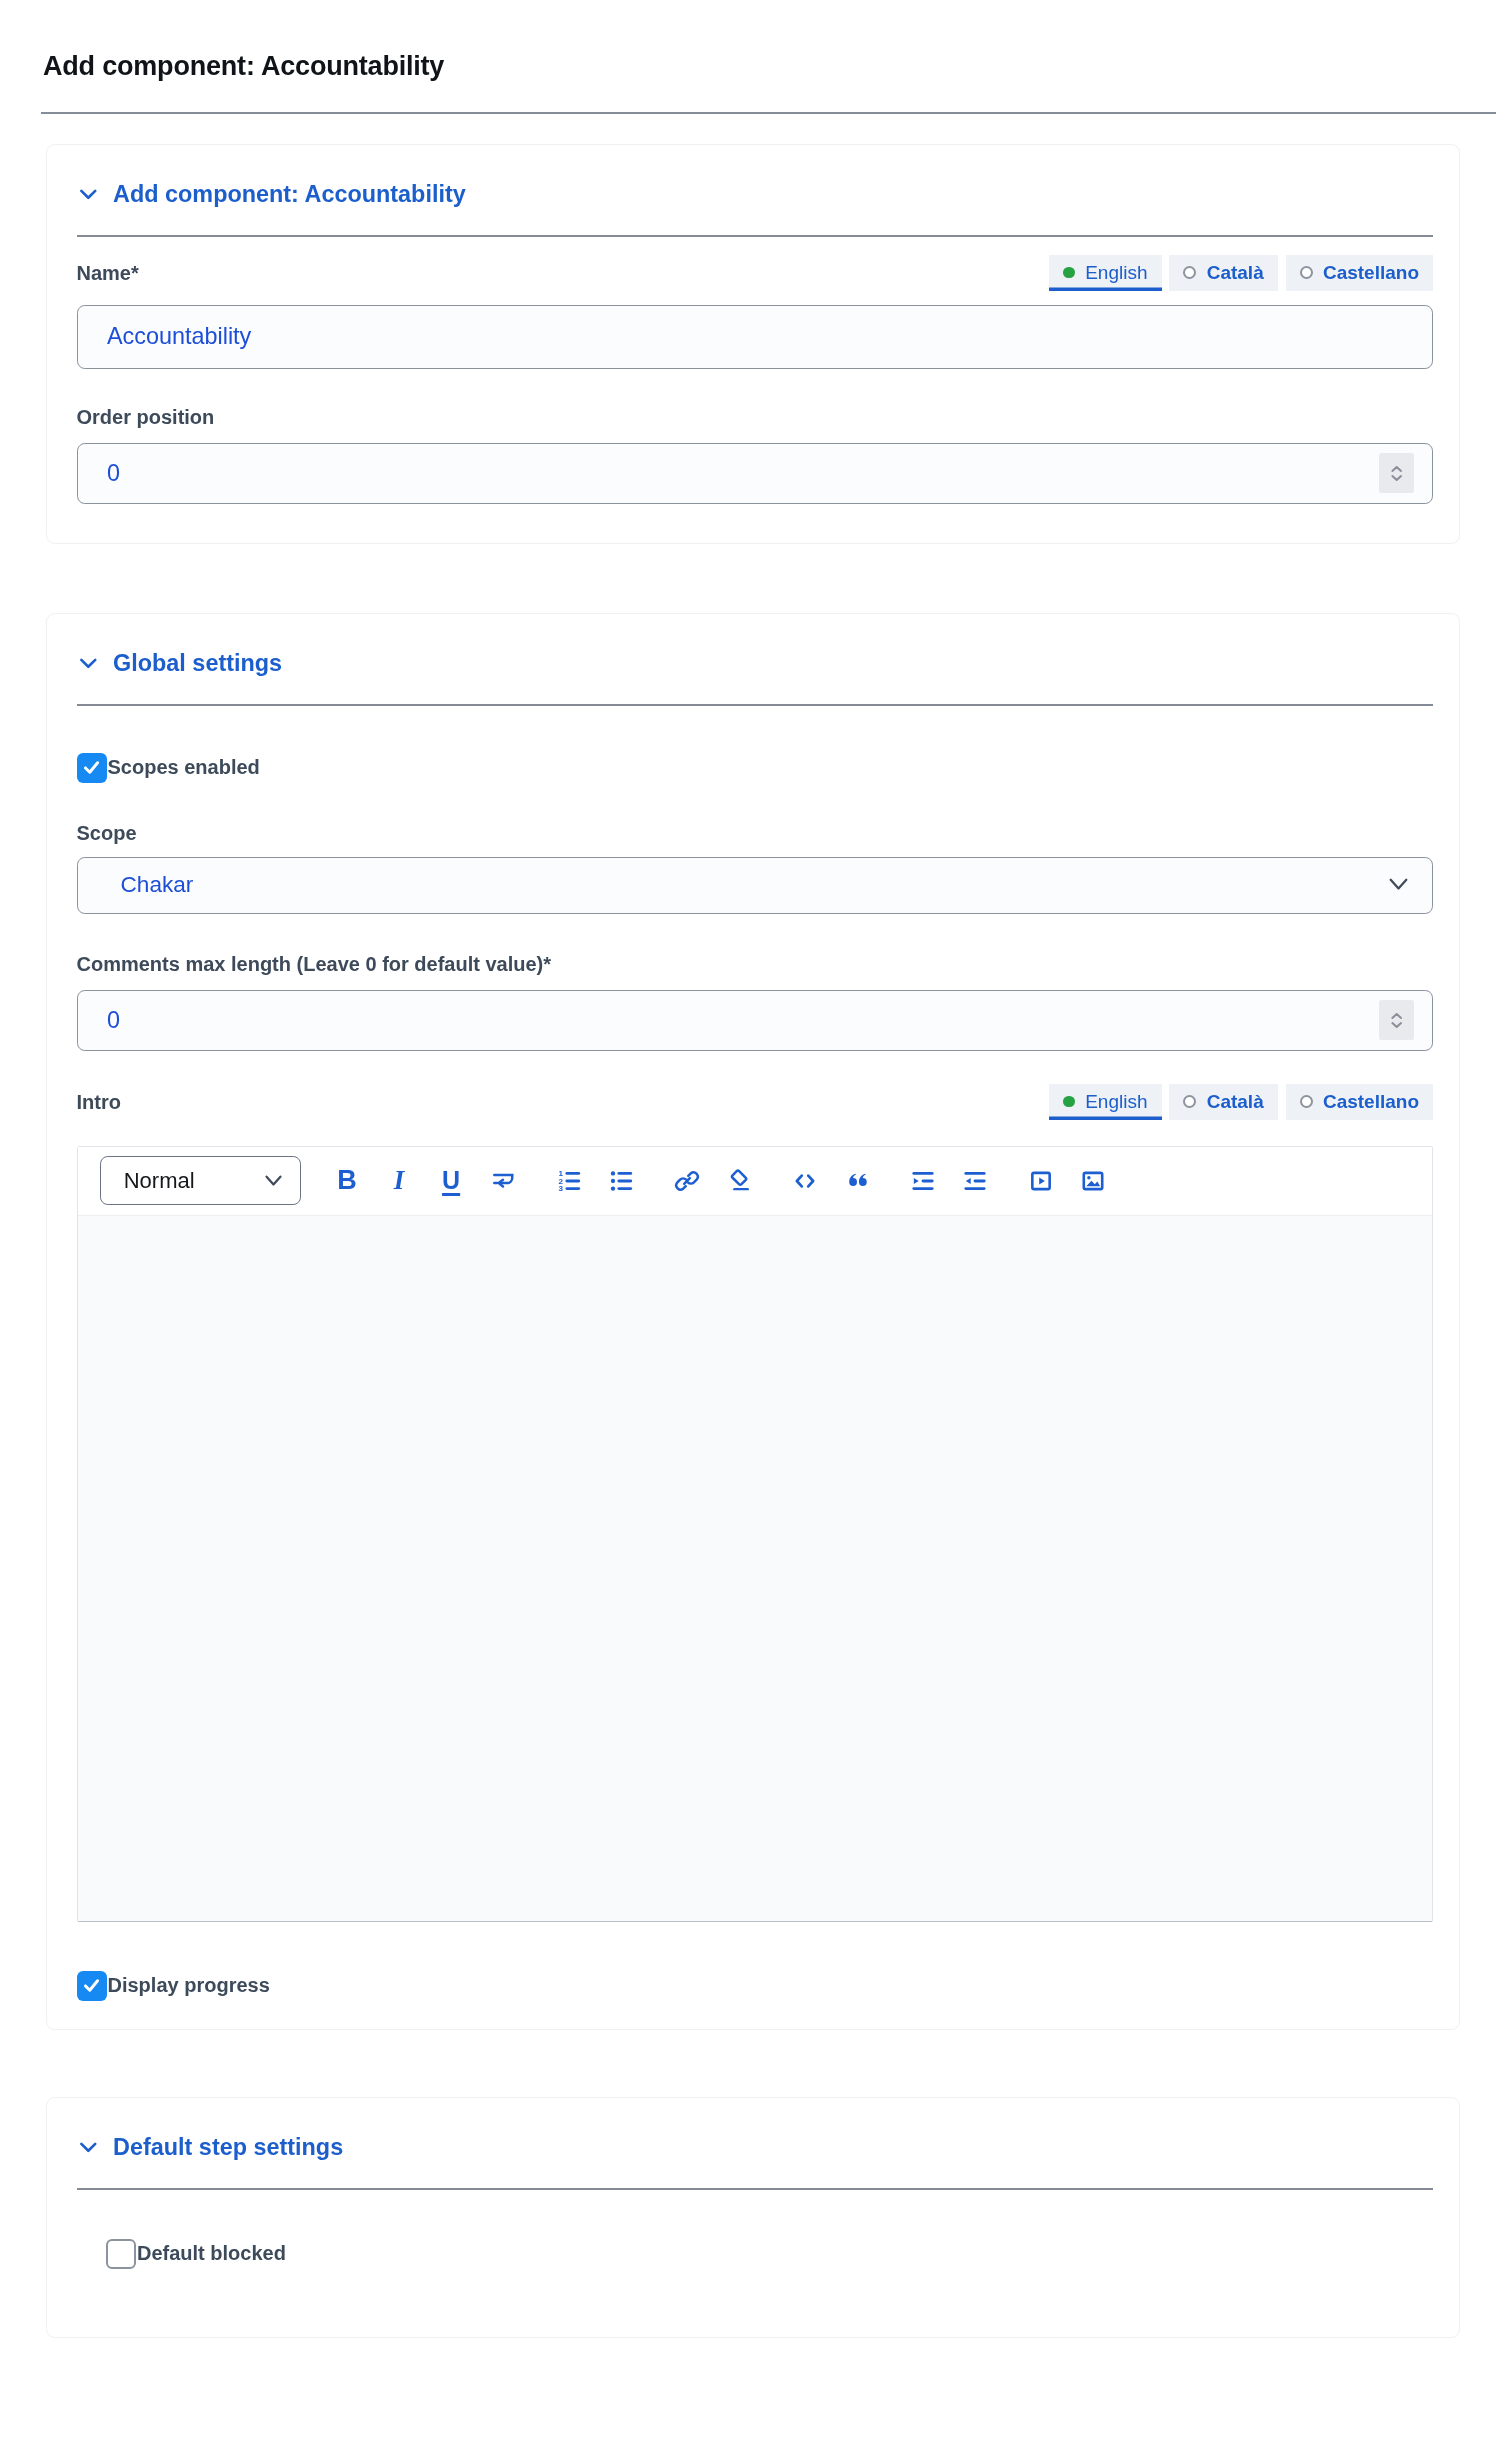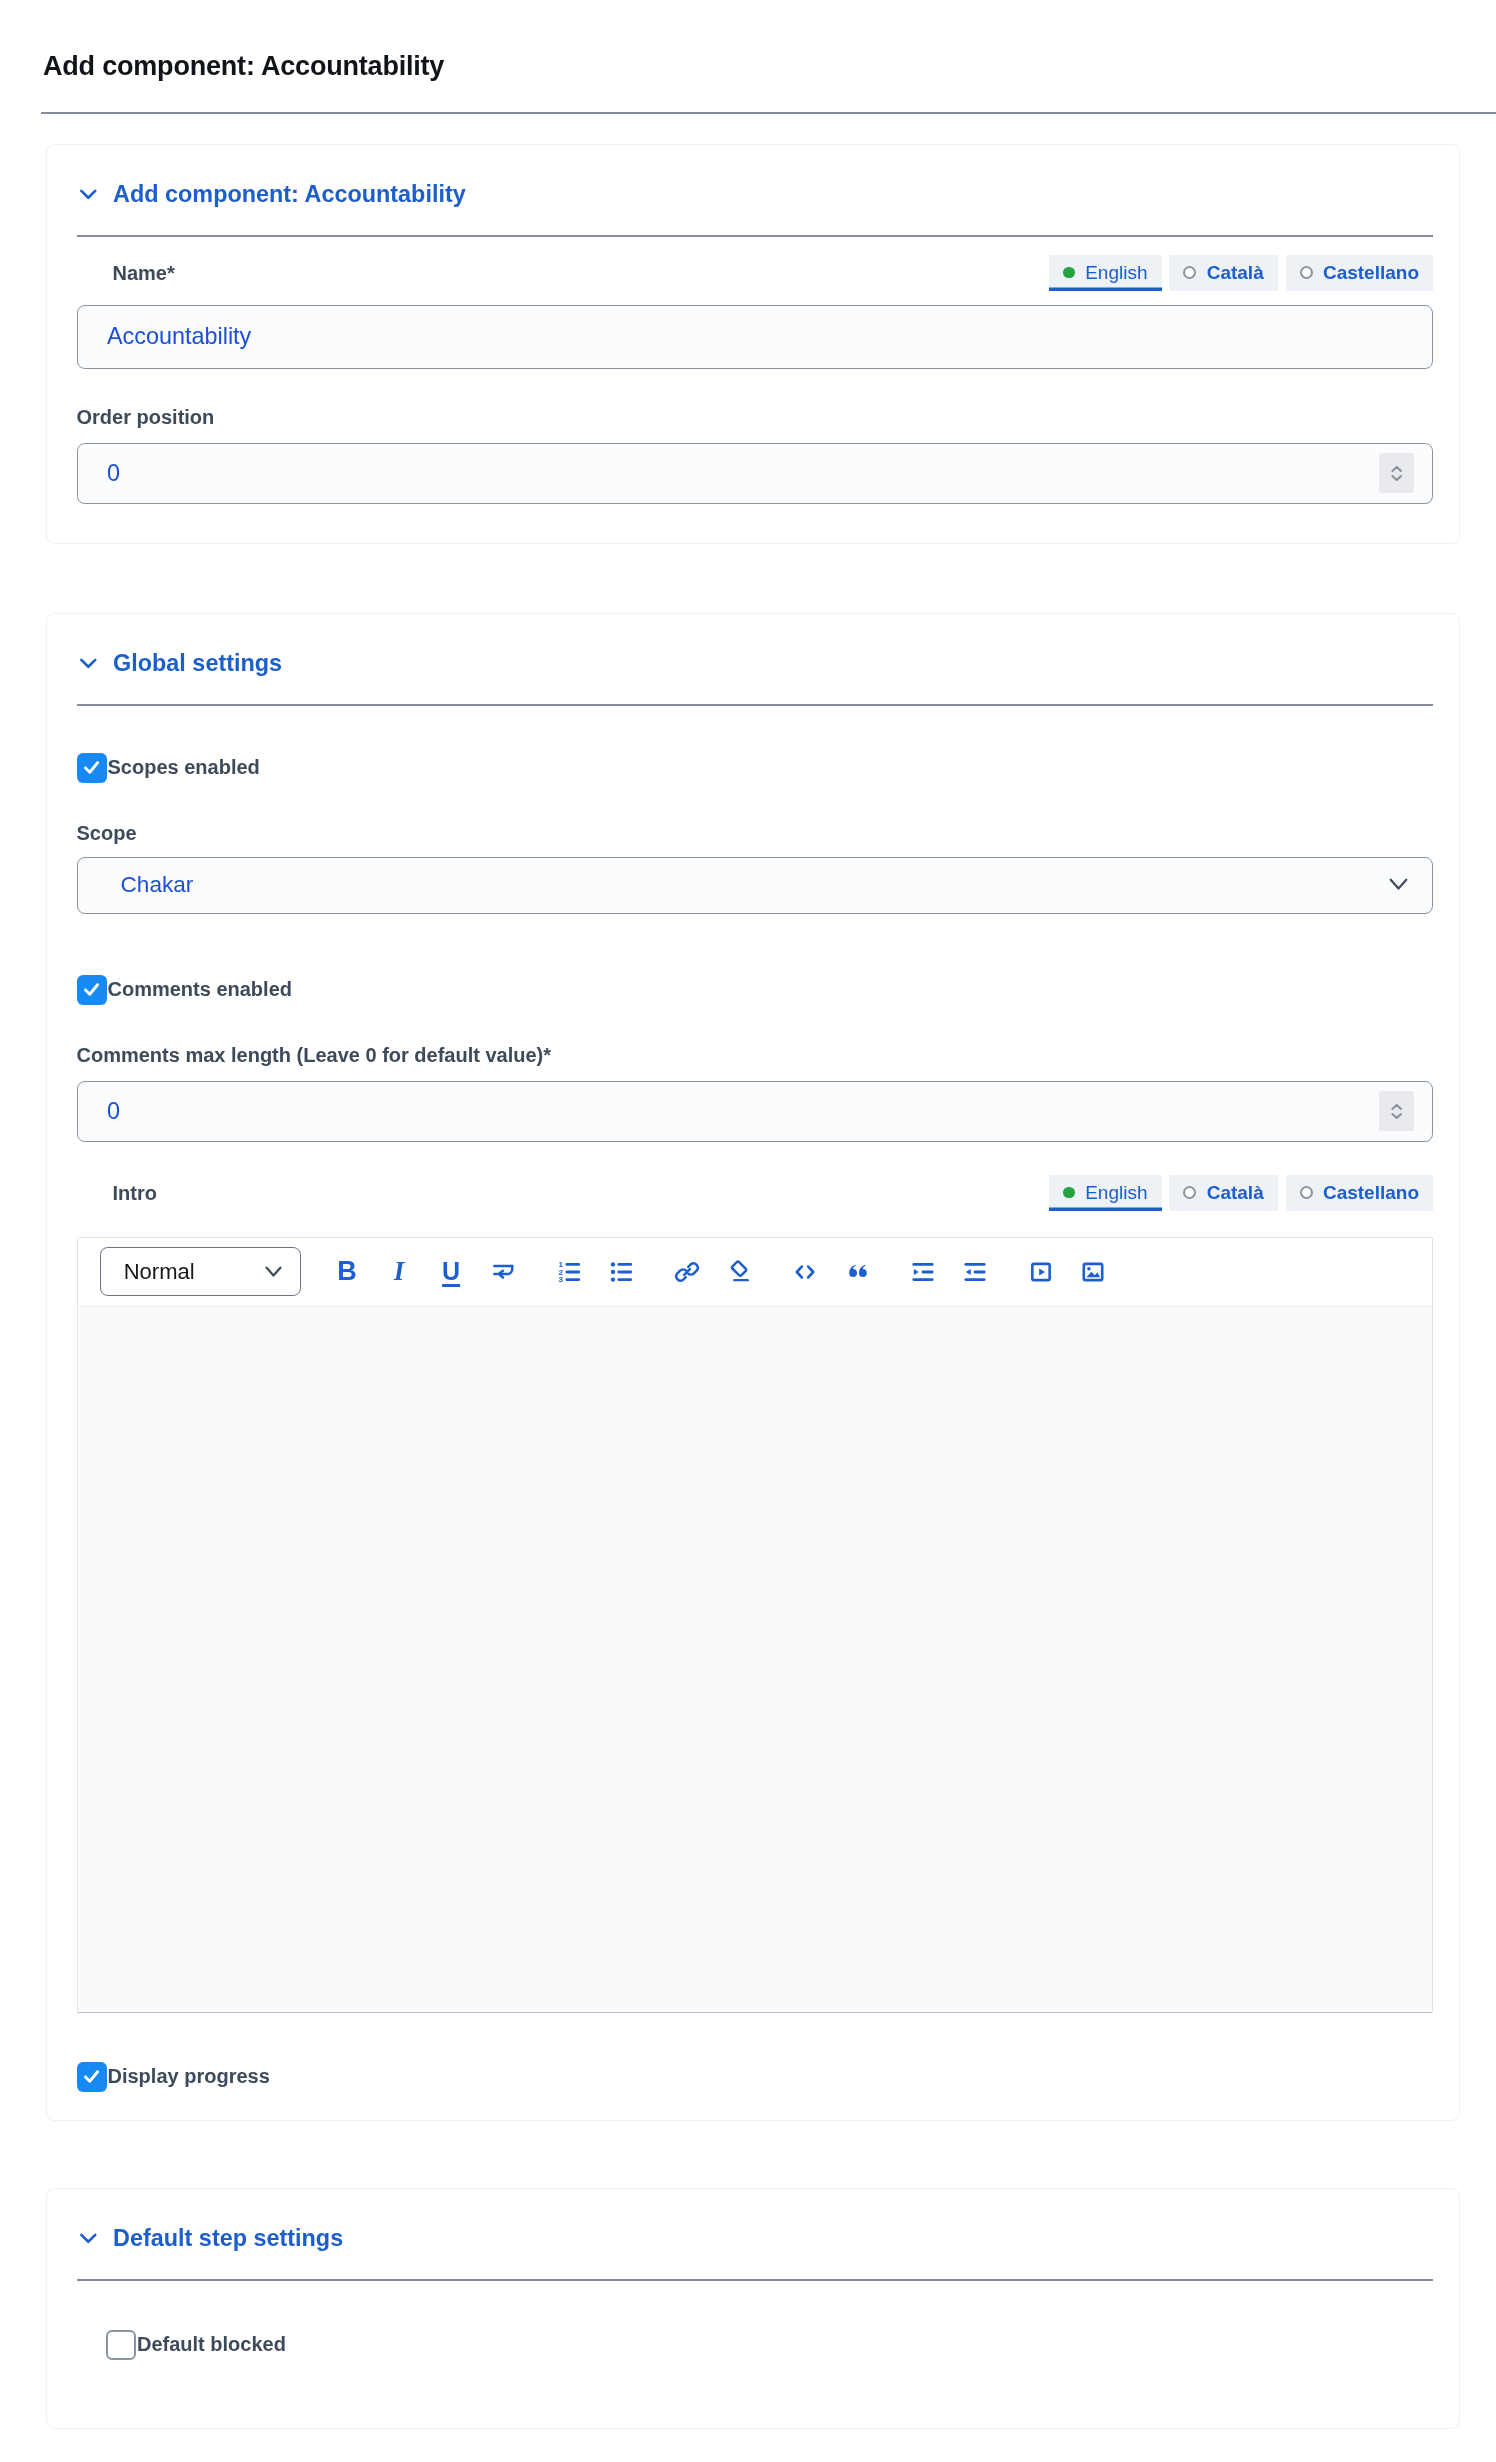--- a/index.html
+++ b/index.html
@@ -34,21 +34,21 @@
     height:33px;
   }
   .legend svg { flex:0 0 auto; }
   .card-rule { border:none; border-top:2.6px solid #848b97; margin-top:24px; }
 
   .field-head {
     display:flex; justify-content:space-between; align-items:flex-end;
     margin-top:15.6px; min-height:38px;
   }
   .lbl { font-size:20px; font-weight:700; color:#3d4a5a; line-height:24px; }
-  .field-head .lbl { padding-bottom:6px;margin-left:36px; }
+  .field-head .lbl { padding-bottom:6px; }
 
   .lang-tabs { display:flex; gap:7.8px; align-items:stretch; }
   .lang-tab {
     display:flex; align-items:center; gap:10.4px;
     height:36px; padding:0 14px;
     background:#eef1f5; border:none; cursor:pointer;
     font-family:inherit; font-size:19px; font-weight:600; color:#1b5ecc;
   }
   .lang-tab.active { font-weight:400; box-shadow:inset 0 -3.5px 0 #1b5ecc; }
   .dot { width:11.3px; height:11.3px; border-radius:50%; background:#27a243; }
@@ -184,28 +184,20 @@
     <div class="lbl mt44">Scope</div>
     <div class="select-wrap">
       <div class="select">
         <span>Chakar</span>
       </div>
       <svg class="select-chevron" width="21" height="15.6" viewBox="0 0 24 18" fill="none" stroke="#3f4b5a" stroke-width="2.6" stroke-linecap="round" stroke-linejoin="round">
           <path d="M3 3 L12 13 L21 3"></path>
         </svg>
     </div>
 
-    <label class="check-row mt70">
-      <span class="checkbox checked">
-        <svg width="19" height="19" viewBox="0 0 22 22" fill="none" stroke="#ffffff" stroke-width="3.4" stroke-linecap="round" stroke-linejoin="round">
-            <path d="M4 11.5 L9 16.5 L18 5.5"></path>
-          </svg>
-      </span>
-      <span class="check-lbl">Comments enabled</span>
-    </label>
 
     <div class="lbl mt44">Comments max length (Leave 0 for default value)*</div>
     <div class="num-wrap">
       <input class="num-input" type="text" value="0" style="">
       <span class="spinner">
         <svg width="17.4" height="19" viewBox="0 0 20 22" fill="none" stroke="#8a8f99" stroke-width="2.4" stroke-linecap="round" stroke-linejoin="round">
             <path d="M5 8 L10 3.5 L15 8"></path>
             <path d="M5 14 L10 18.5 L15 14"></path>
           </svg>
       </span>

